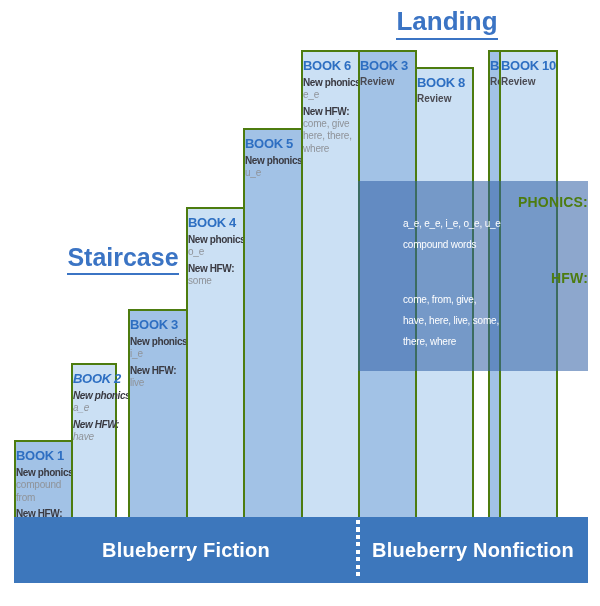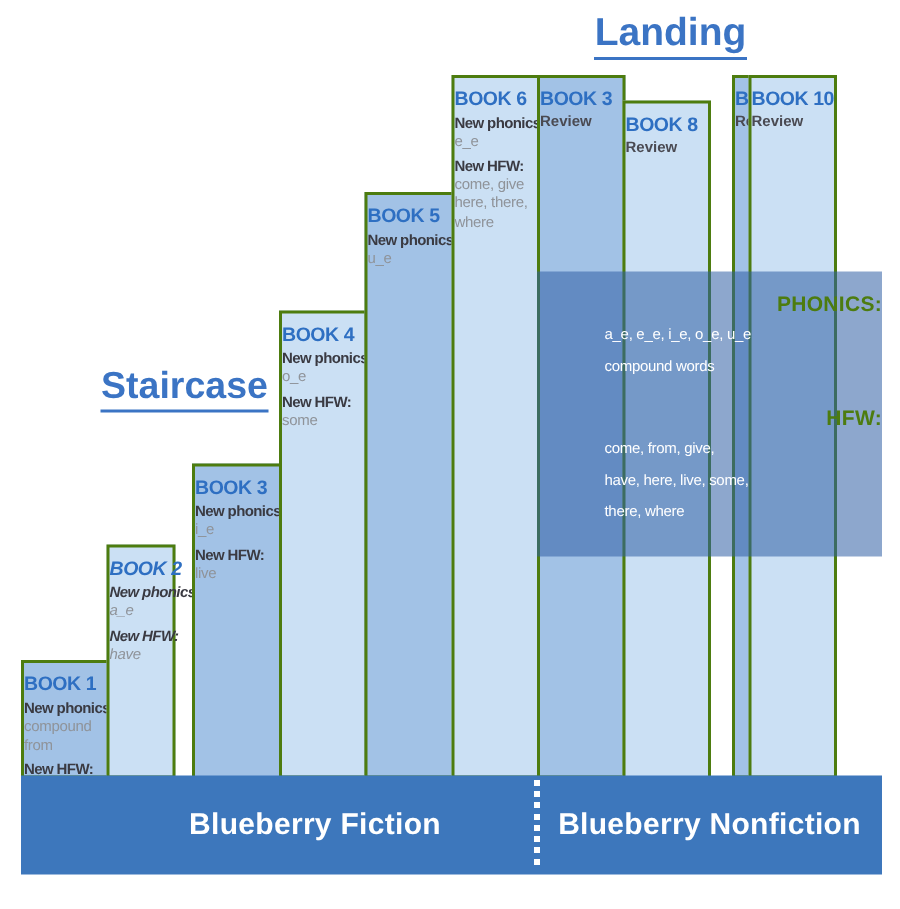--- a/index.html
+++ b/index.html
@@ -42,21 +42,21 @@
   .sum-head.hfw { margin-top:15px; }
   .sum-line { color:#ffffff; font-weight:normal; font-size:10px; line-height:21px; letter-spacing:-0.2px; }
   .footer {
     position:absolute; left:14px; top:517px; width:574px; height:66px;
     background:#3D77BC;
   }
   .footer-label {
     position:absolute; top:22px; color:#ffffff; font-weight:bold;
     font-size:20px; text-align:center; letter-spacing:0.2px;
   }
-  .footer-label.fiction    { left:0;   width:344px;padding-left:24px; }
+  .footer-label.fiction    { left:0;   width:344px; }
   .footer-label.nonfiction { left:344px; width:230px; }
   .divider {
     position:absolute; left:342px; top:3px; width:4px; height:60px;
     background:repeating-linear-gradient(to bottom, #ffffff 0px, #ffffff 4px, transparent 4px, transparent 7.5px);
   }
 </style>
 </head>
 <body>
 
 <div class="stage">

